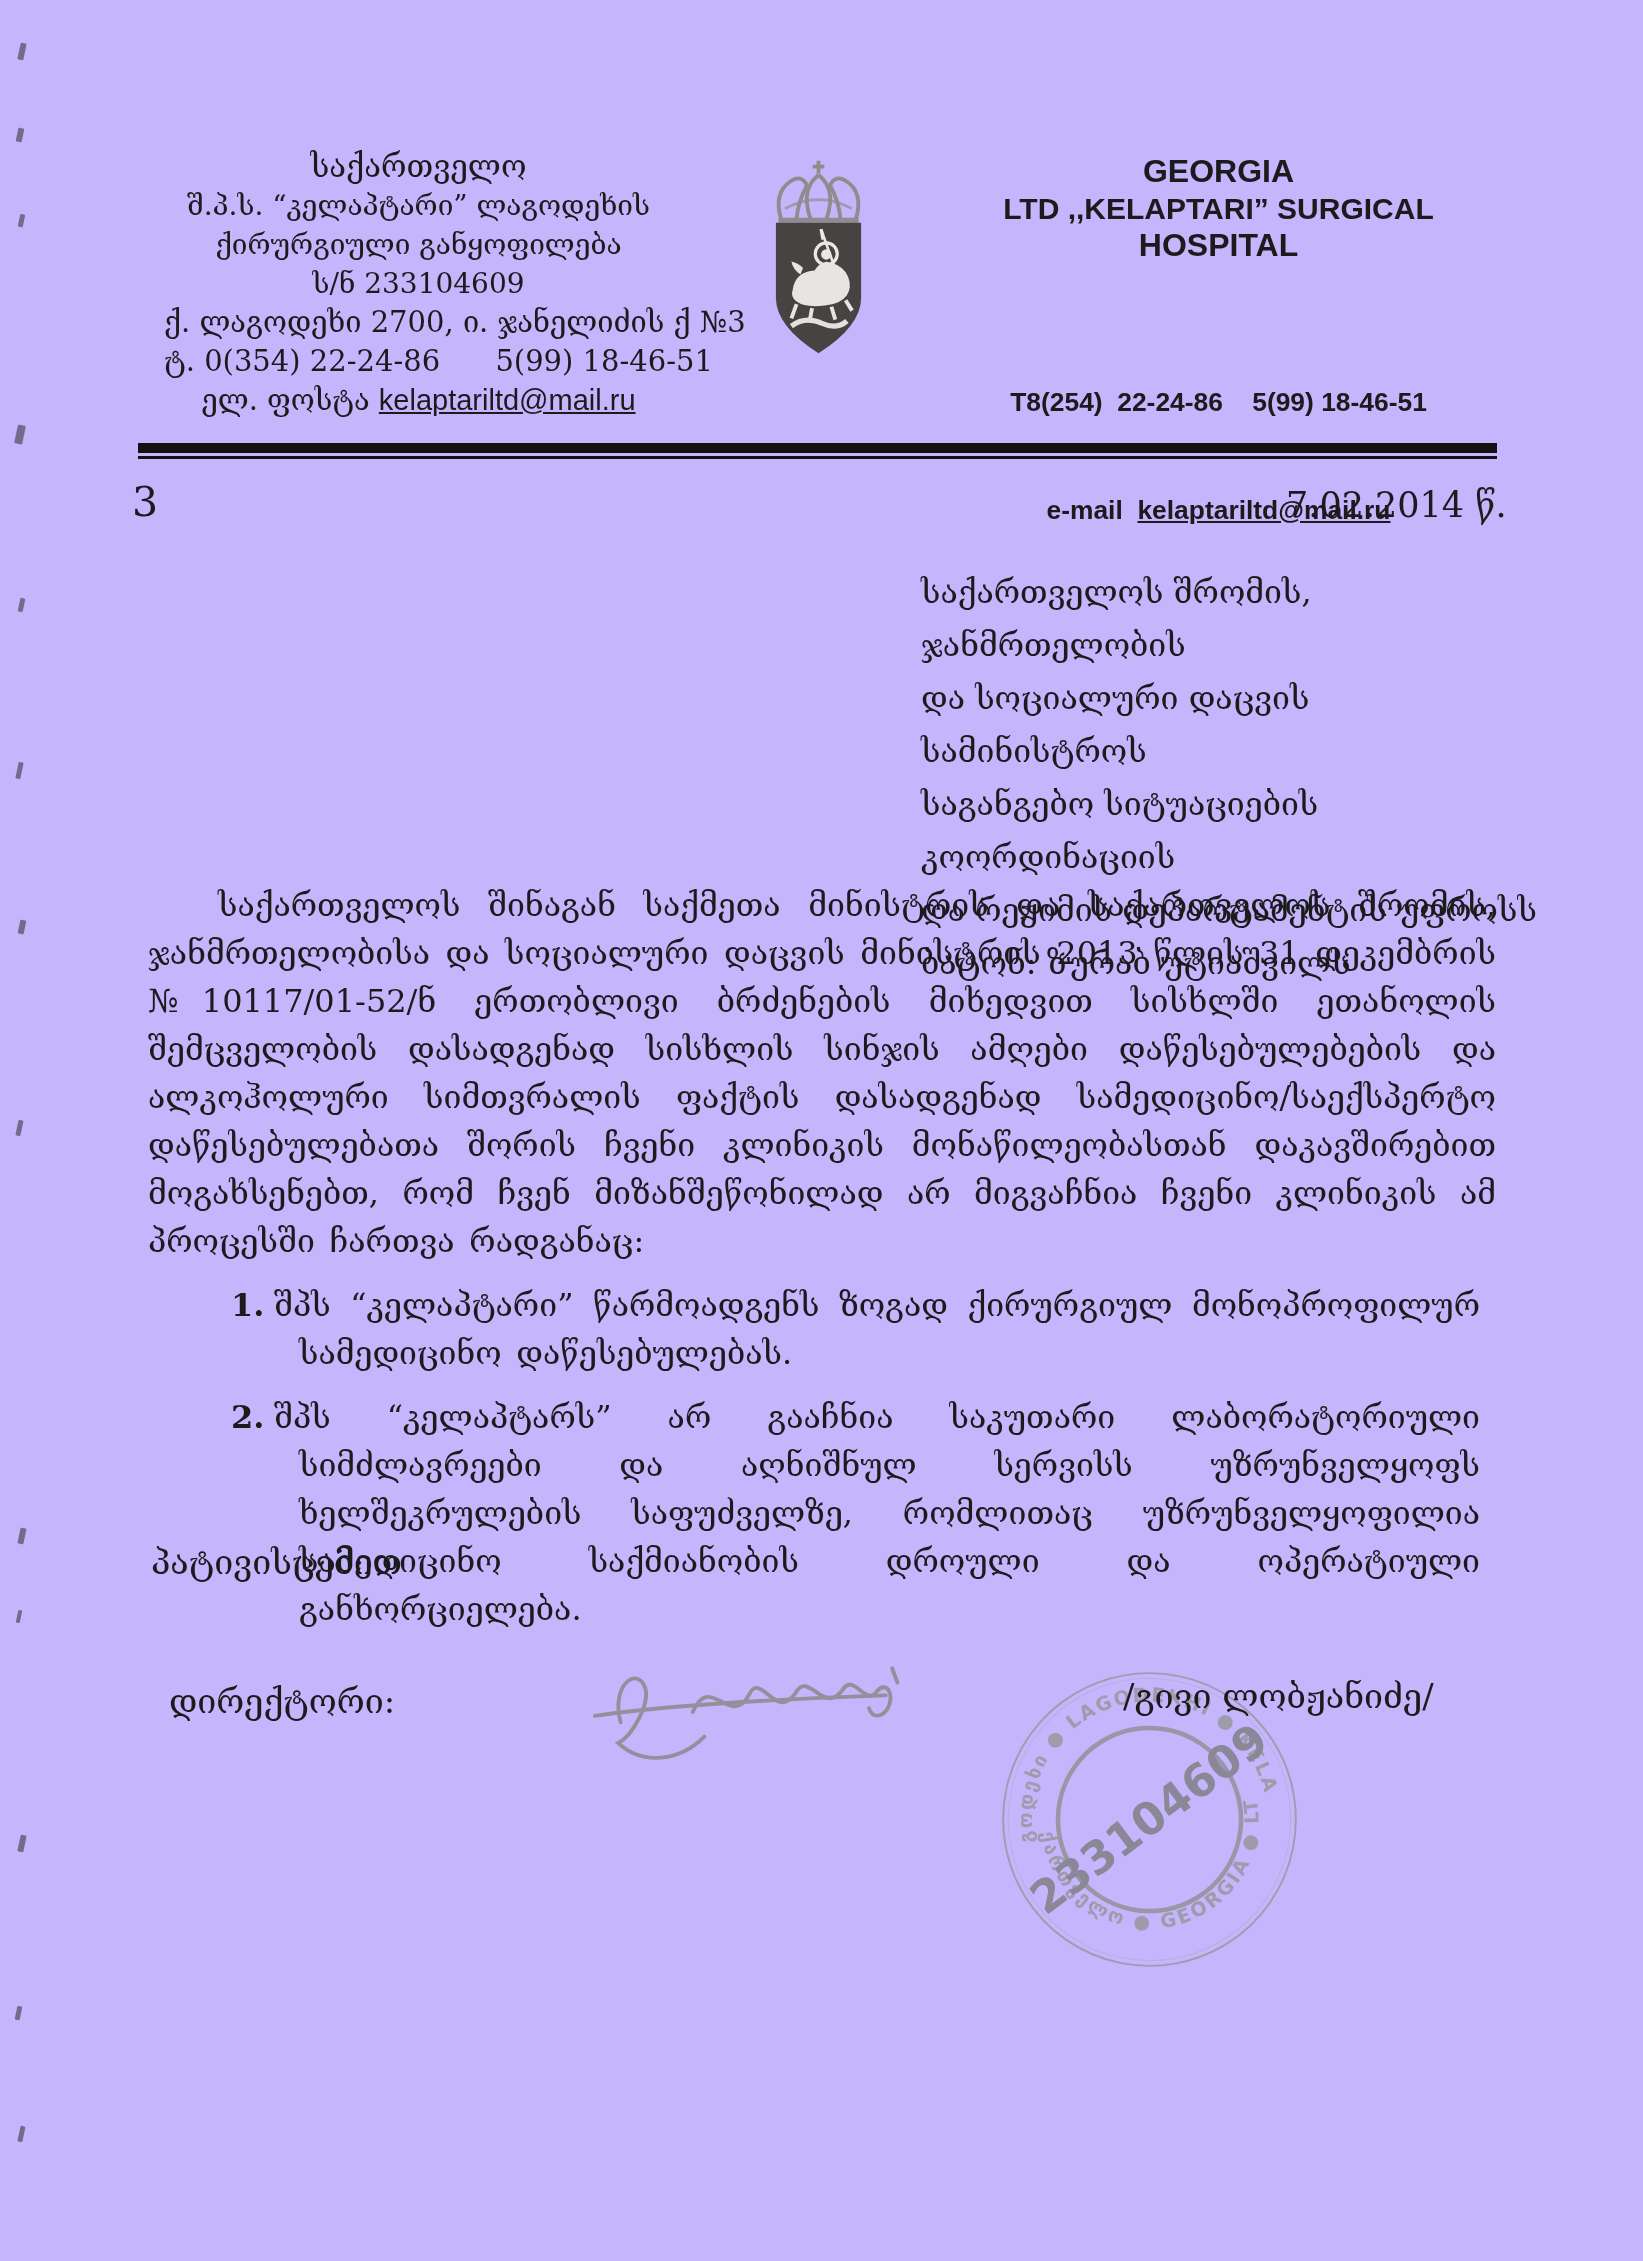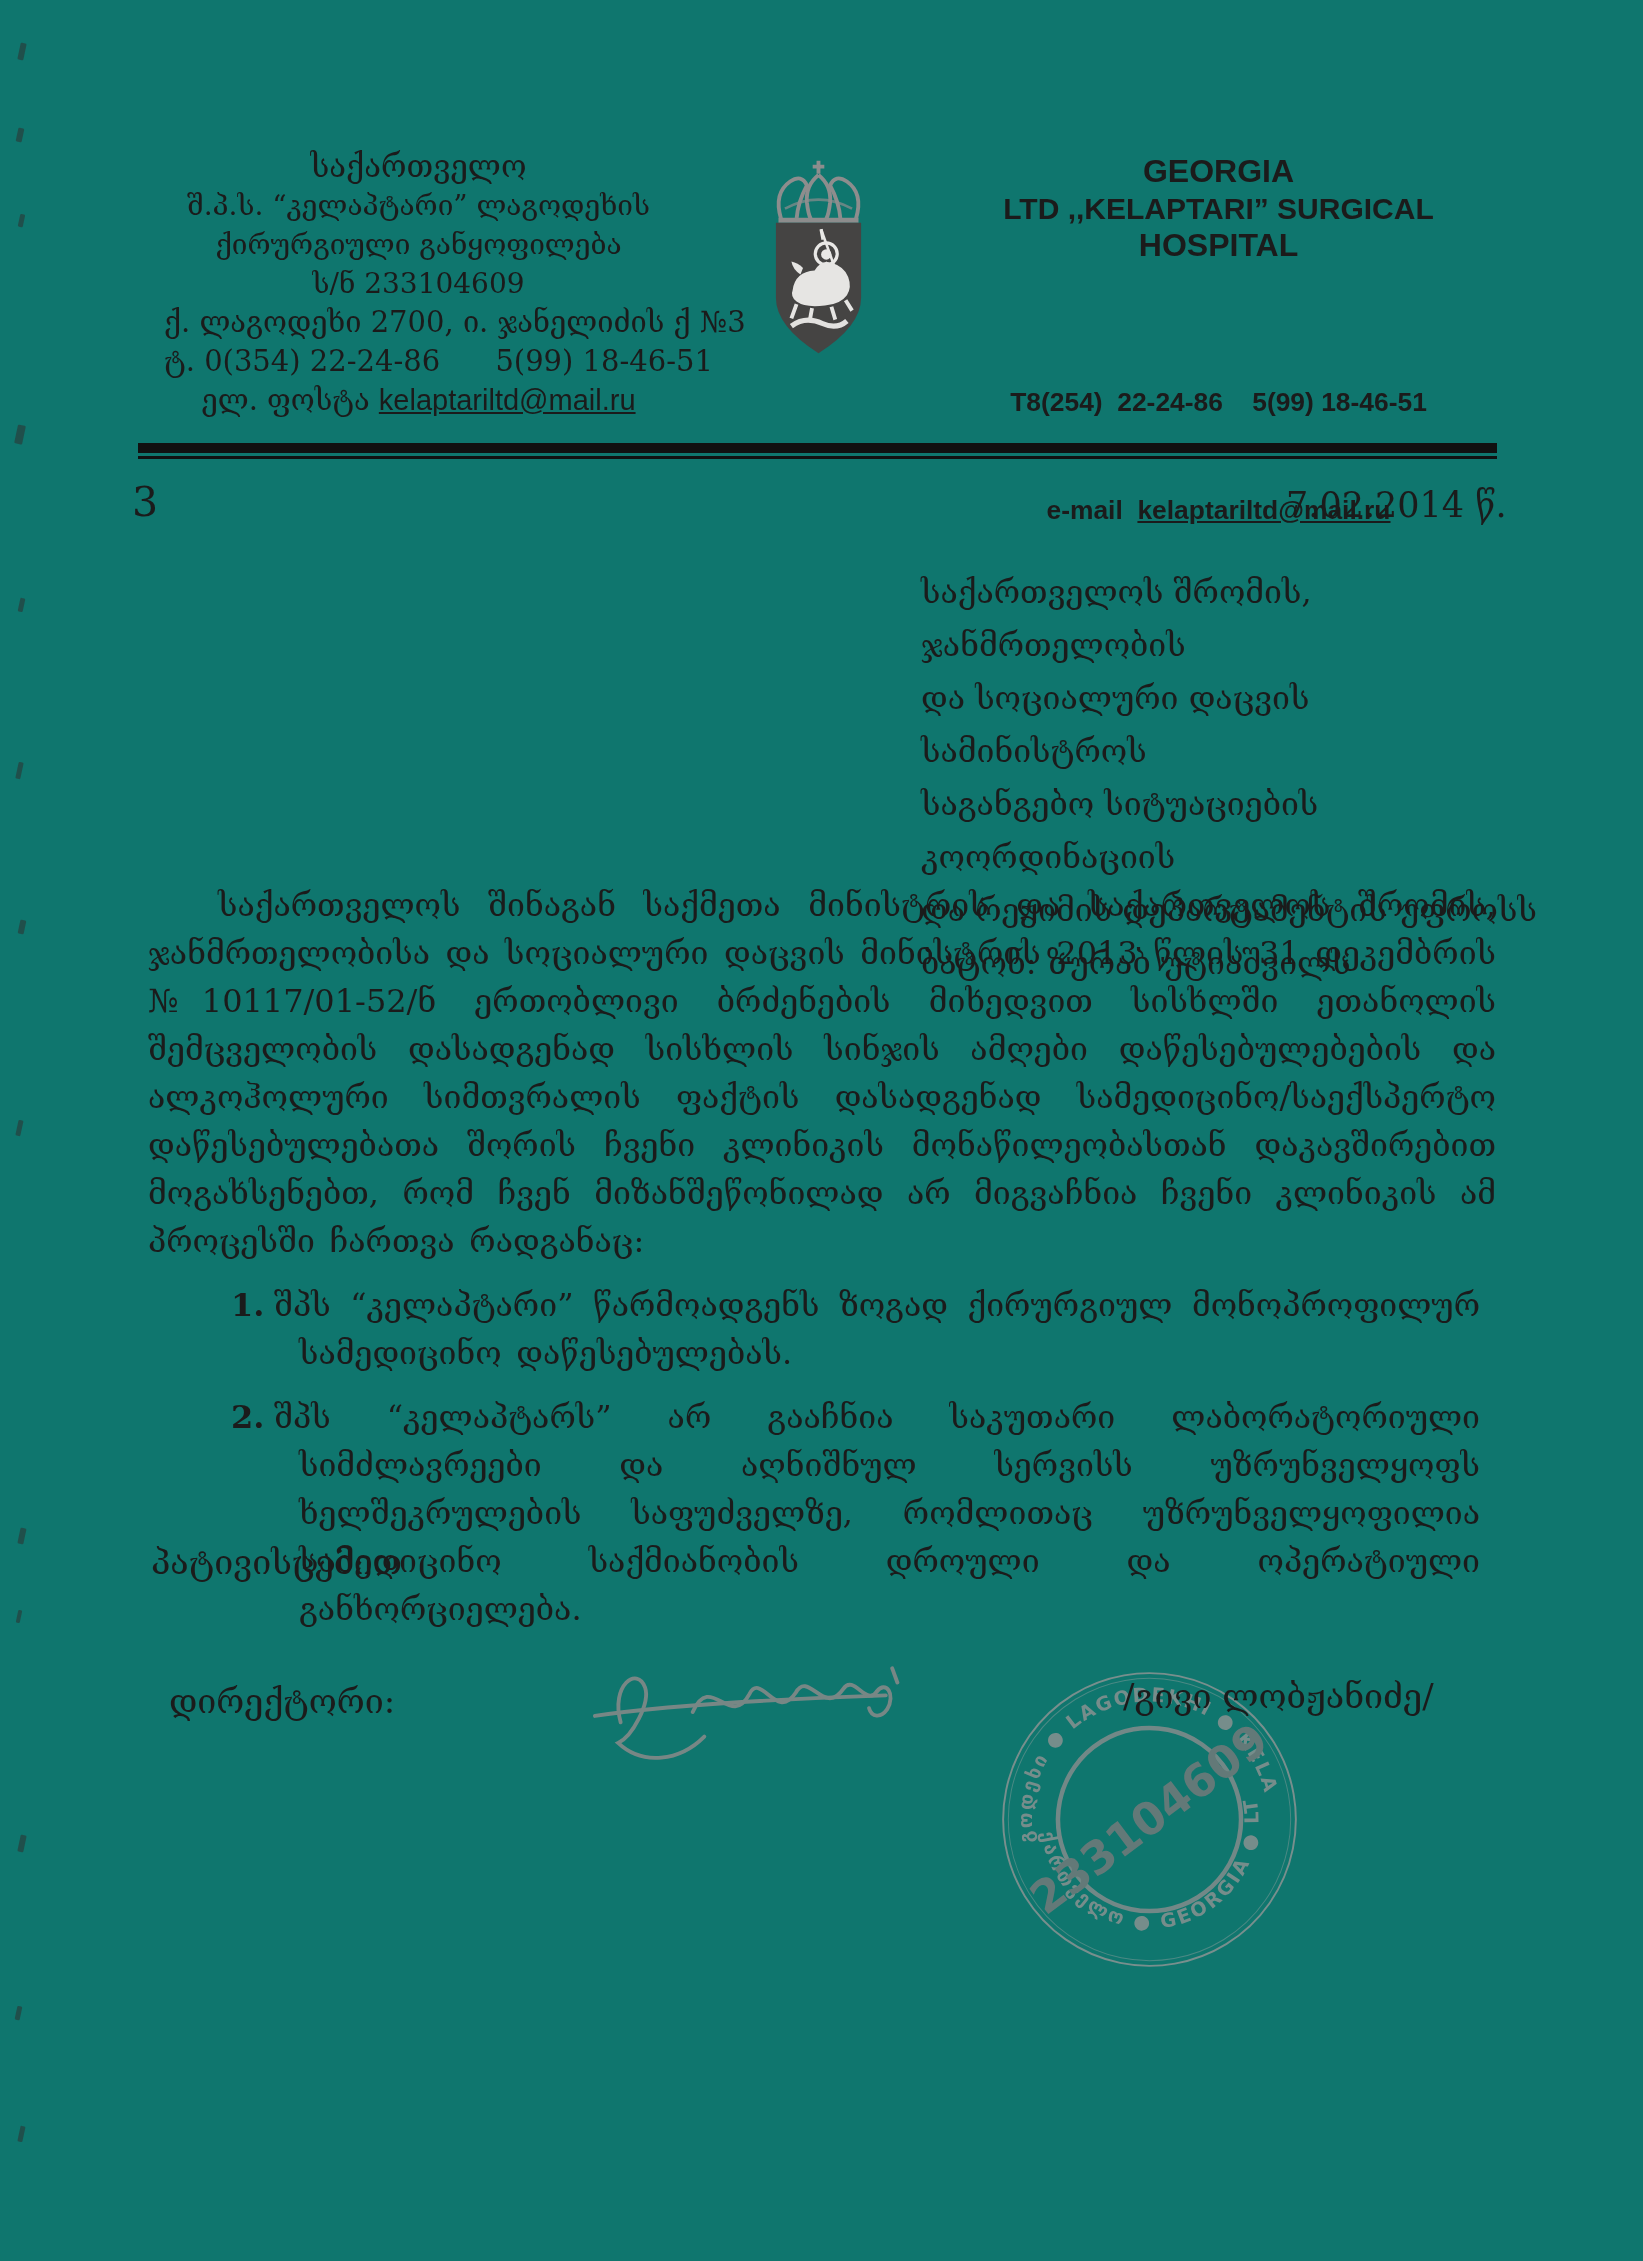--- a/index.html
+++ b/index.html
@@ -1,18 +1,18 @@
 <!DOCTYPE html>
 <html style="font-size:10.3px"><head>
 <meta charset="utf-8">
 <style>
   html,body{margin:0;padding:0;background:#888;}
   .page{
     position:relative; width:1644px; height:2261px;
-    background:#0f766e;
+    background:#c4b5fd;
     font-family:"DejaVu Serif","DejaVu Sans",serif;
     color:#1b1b1b; overflow:hidden;
   }
   
   .lh-left{
     position:absolute; left:164px; top:147px; width:509px;
     text-align:center; line-height:39px; font-size:28px;
   }
   .lh-left .l1{font-size:31px;}
   .lh-left .l5,.lh-left .l6,.lh-left .l7{font-size:29px; white-space:pre;}

